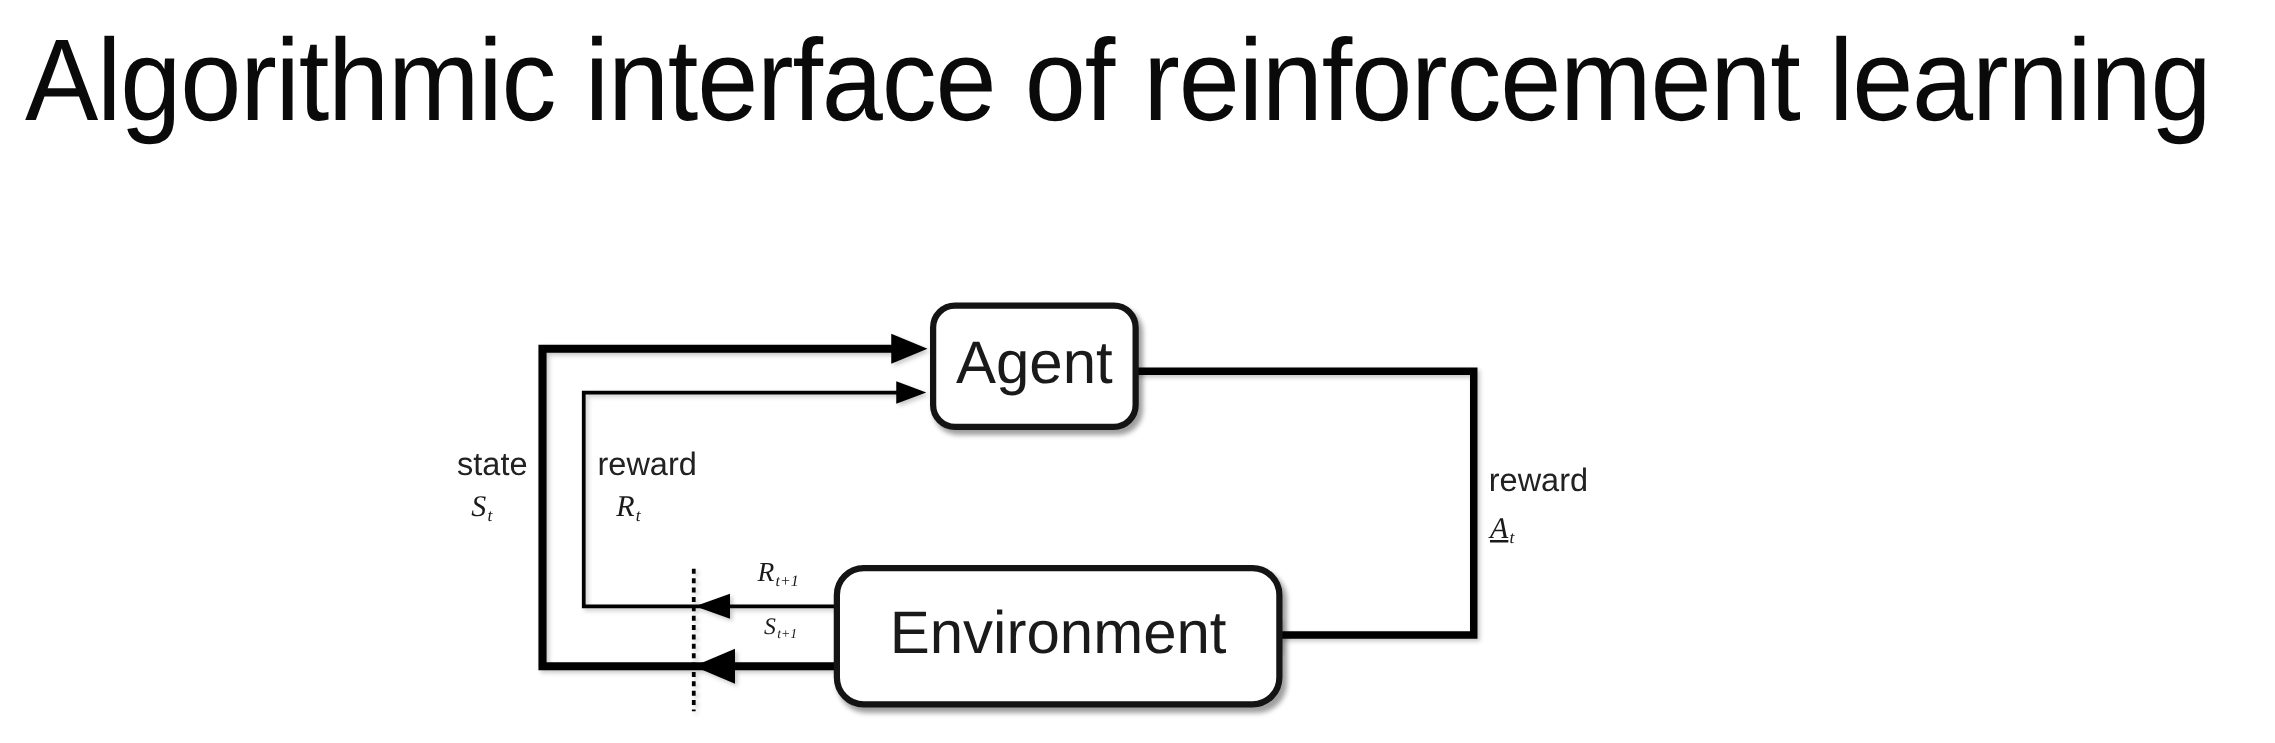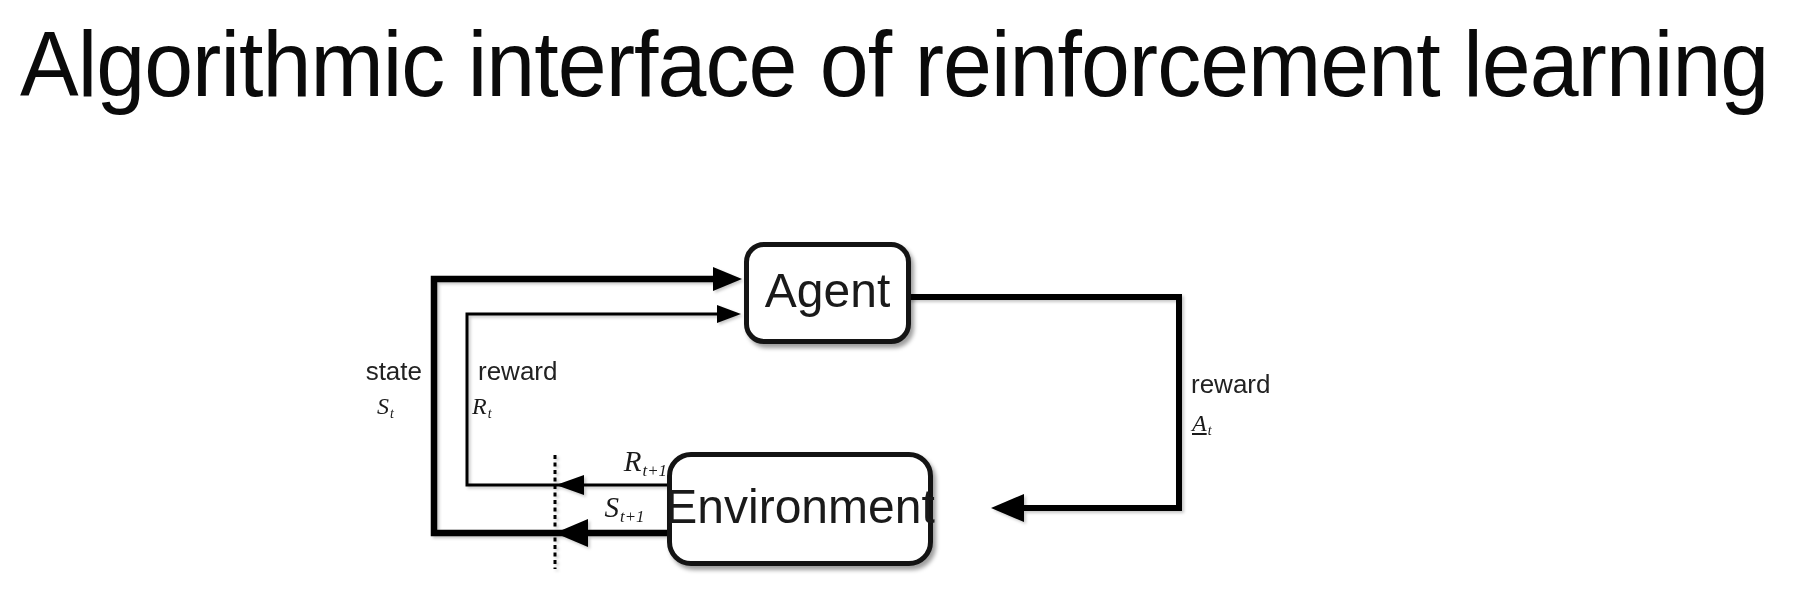--- a/index.html
+++ b/index.html
@@ -53,21 +53,21 @@
     justify-content: center;
     box-shadow: 3px 4px 4px rgba(0,0,0,0.38);
   }
   .agent-box {
     left: 744px; top: 242px;
     width: 167px; height: 102px;
     border-radius: 20px;
   }
   .environment-box {
     left: 667px; top: 452px;
-    width: 266px; height: 114px;
+    width: 359px; height: 114px;
     border-radius: 24px;
   }
   .node-label {
     font-size: 48px;
     color: #1a1a1a;
     line-height: 1;
     padding-bottom: 4px;
   }
   .word {
     position: absolute;
@@ -88,24 +88,24 @@
   }
   .math sub {
     font-size: 0.58em;
     font-style: italic;
     vertical-align: baseline;
     position: relative;
     top: 0.28em;
     left: 1px;
   }
   .state-symbol  { left: 350px; top: 393px; width: 70px; text-align: center; }
-  .reward-symbol { left: 472px; top: 393px; }
+  .reward-symbol { left: 493px; top: 393px; }
   .action-symbol { left: 1192px; top: 410px; text-decoration: underline; }
-  .next-reward-symbol { left: 578px; top: 446px; width: 88px; text-align: right; font-size: 29px; }
-  .next-state-symbol  { left: 580px; top: 492px; width: 88px; text-align: center; font-size: 29px; }
+  .next-reward-symbol { left: 578px; top: 446px; width: 88px; text-align: center; font-size: 22px; }
+  .next-state-symbol  { left: 580px; top: 492px; width: 88px; text-align: center; font-size: 19px; }
 </style>
 </head>
 <body>
 
 <div class="slide">
 
   <div class="title">Algorithmic interface of reinforcement learning</div>
 
   <div class="diagram">
 

